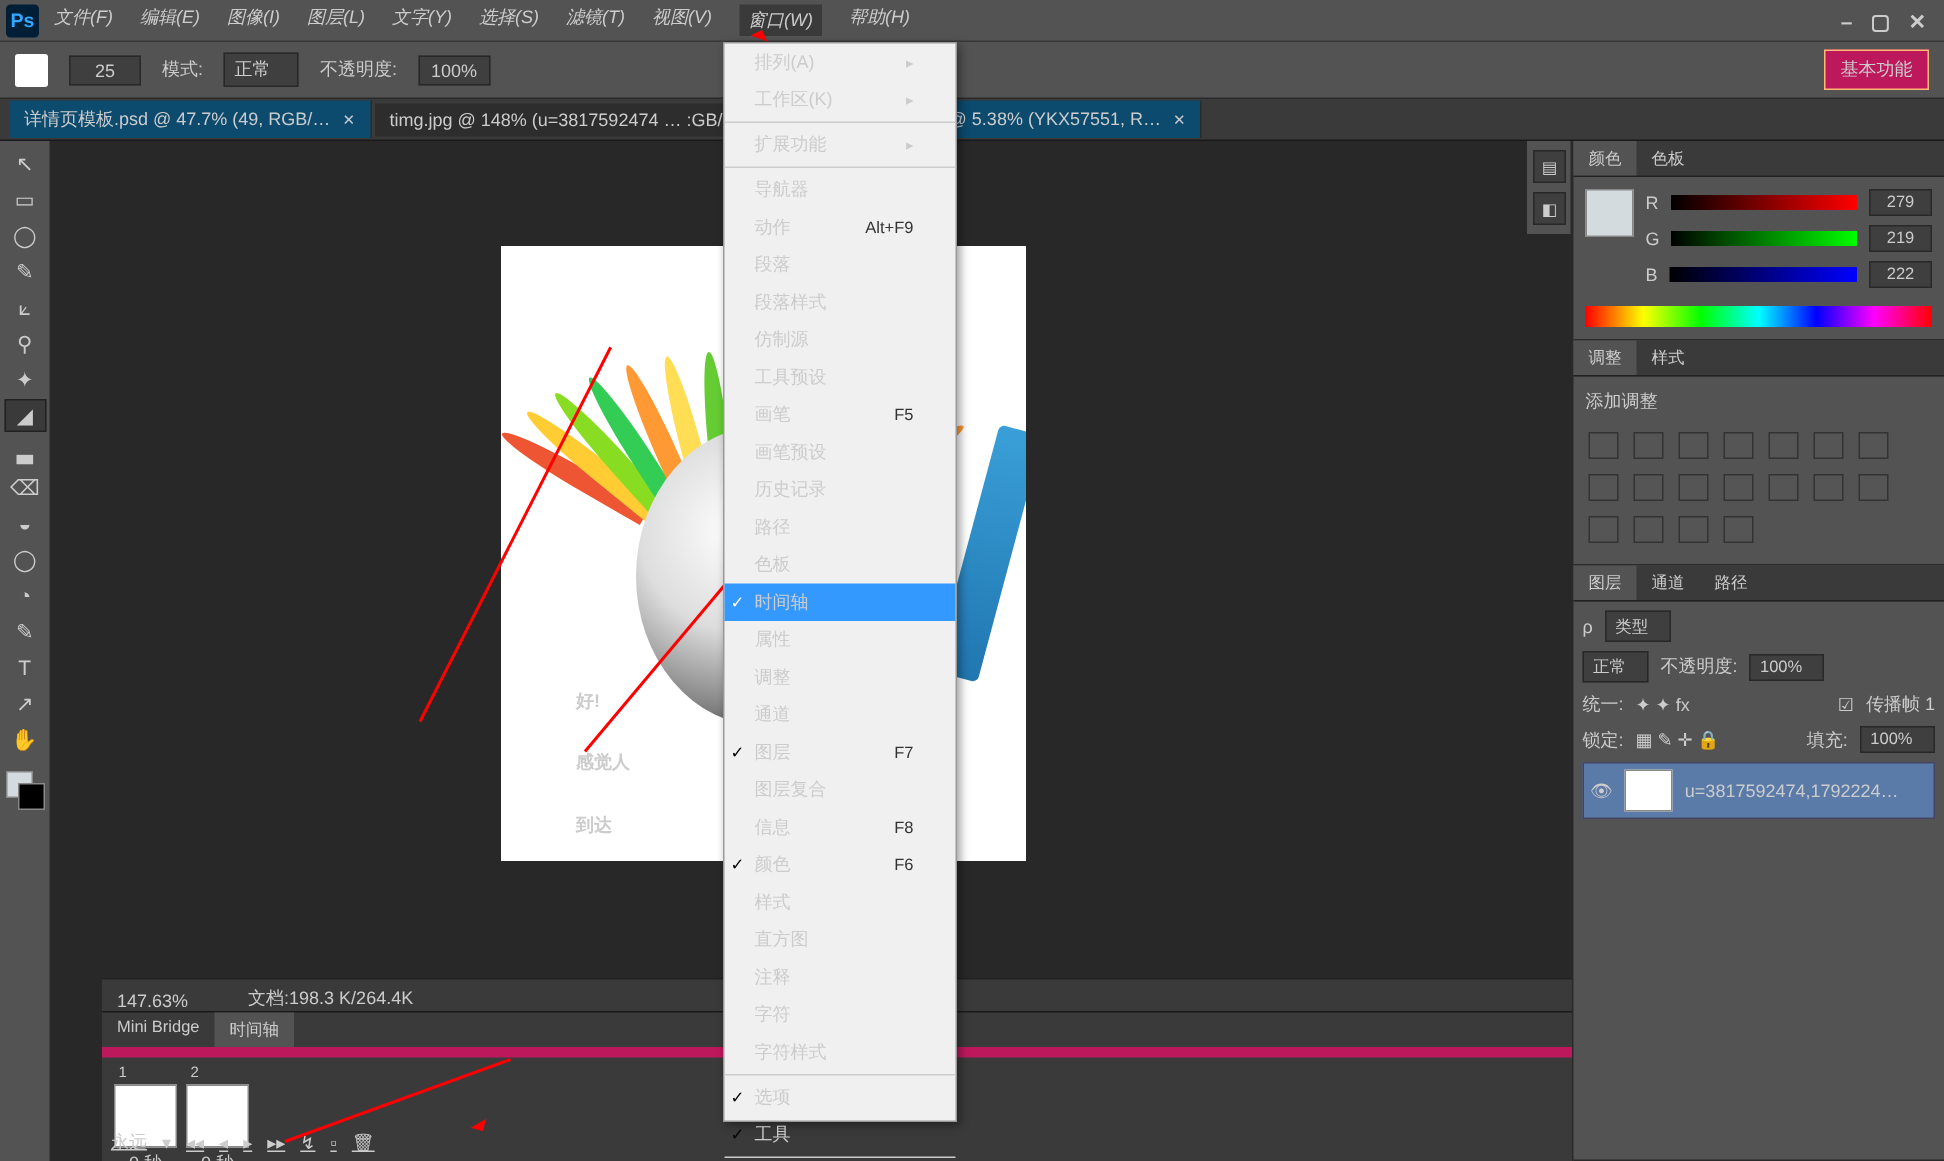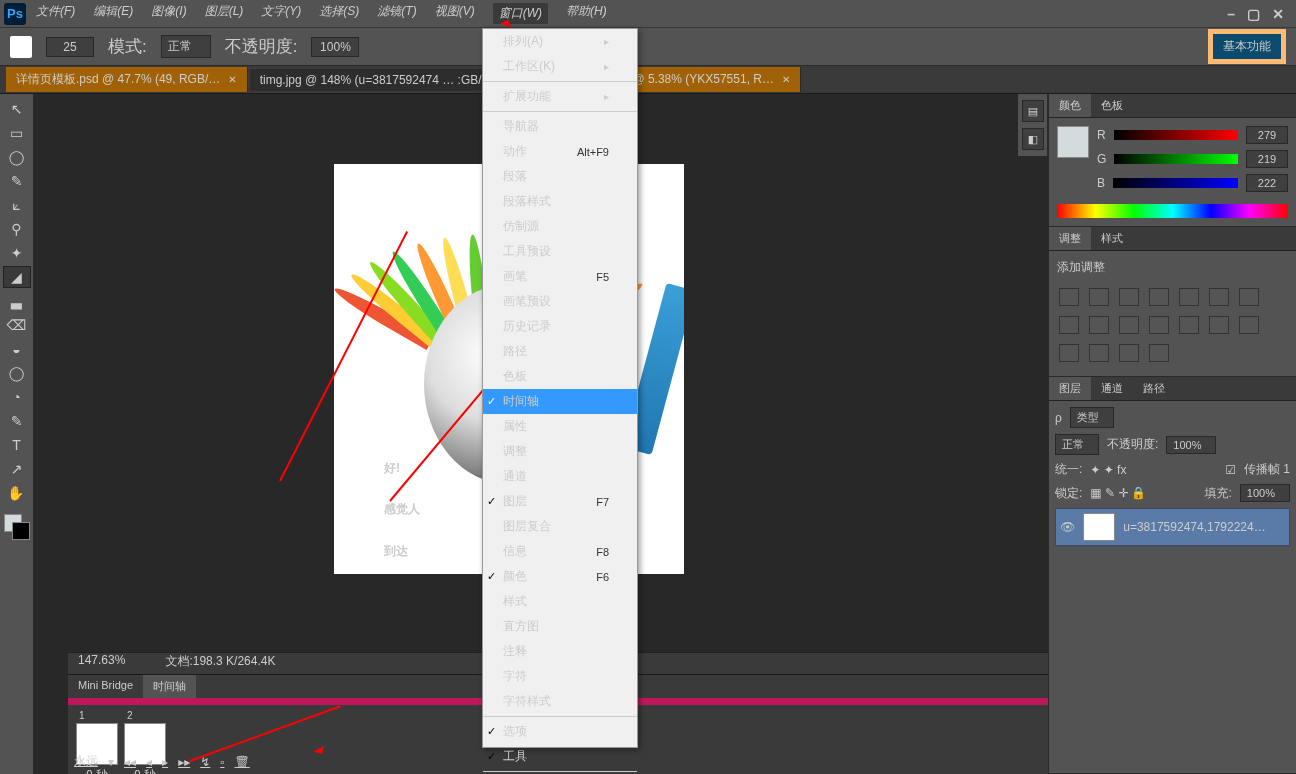--- a/index.html
+++ b/index.html
@@ -7,41 +7,41 @@
 .app { width:100%; height:100%; display:flex; flex-direction:column; }
 .menubar { height:28px; background:#535353; display:flex; align-items:center; padding:0 4px; border-bottom:1px solid #383838; }
 .ps-logo { width:22px; height:22px; background:#001e36; color:#31a8ff; display:flex; align-items:center; justify-content:center; font-weight:bold; font-size:13px; border-radius:3px; margin-right:10px; }
 .menu-items { display:flex; gap:18px;font-style:italic; }
 .menu-item { cursor:pointer; font-size:12px; }
 .menu-item.active { background:#3a3a3a; padding:2px 6px; }
 .window-controls { margin-left:auto; display:flex; gap:12px; padding-right:8px; }
 .wc { font-size:14px; font-weight:bold; cursor:pointer; }
 .optionsbar { height:38px; background:#535353; display:flex; align-items:center; padding:0 10px; gap:14px; border-bottom:1px solid #2a2a2a; }
 .brush-prev { width:22px; height:22px; background:#fff; border-radius:2px; }
-.opt-label { font-size:17px; }
+.opt-label { font-size:12px; }
 .opt-select { background:#3f3f3f; border:1px solid #282828; padding:2px 18px 2px 6px; font-size:12px; color:#ccc; }
 .opt-num { background:#3f3f3f; border:1px solid #282828; padding:2px 4px; font-size:12px; color:#ccc; width:48px; text-align:center; }
-.workspace-btn { margin-left:auto; background:#0c4a6e; border:5px solid #fdba74; padding:4px 10px; font-size:12px;font-family:Liberation Mono, monospace; }
+.workspace-btn { margin-left:auto; background:#be185d; border:1px solid #fdba74; padding:4px 10px; font-size:12px;font-family:Liberation Mono, monospace; }
 .tabbar { height:28px; background:#3a3a3a; display:flex; align-items:center; padding:0 6px; gap:2px; border-bottom:1px solid #1a1a1a; }
-.doc-tab { padding:4px 10px; font-size:12px; background:#a16207; display:flex; align-items:center; gap:8px; border-right:1px solid #2a2a2a; }
+.doc-tab { padding:4px 10px; font-size:12px; background:#0c4a6e; display:flex; align-items:center; gap:8px; border-right:1px solid #2a2a2a; }
 .doc-tab.active { background:#2d2d2d; }
 .tab-close { font-size:10px; cursor:pointer; }
 .main { flex:1; display:flex; min-height:0; }
 .toolbox { width:34px; background:#535353; border-right:1px solid #2a2a2a; display:flex; flex-direction:column; align-items:center; padding-top:4px; gap:2px; }
 .tool { width:28px; height:22px; display:flex; align-items:center; justify-content:center; font-size:14px; cursor:pointer; border:1px solid transparent; }
 .tool.active { background:#3a3a3a; border:1px solid #222; }
 .canvas-area { flex:1; background:#282828; position:relative; overflow:hidden; }
 .canvas-wrap { position:absolute; left:300px; top:70px; width:350px; height:410px; background:#fff; }
 .canvas-content { width:100%; height:100%; position:relative; overflow:hidden; }
 .hair { position:absolute; top:10px; left:40px; width:240px; height:180px; }
 .hair-line { position:absolute; width:14px; height:110px; border-radius:50% 50% 0 0 / 60% 60% 0 0; transform-origin:bottom center; }
 .face { position:absolute; top:120px; left:90px; width:170px; height:200px; border-radius:50%; background:radial-gradient(circle at 40% 35%, #fff 0%, #ddd 40%, #888 70%, #222 100%); }
 .cn-text { position:absolute; left:50px; bottom:10px; font-size:38px; font-weight:bold; color:#333; line-height:1.1; font-family:"Microsoft YaHei"; }
 .stick { position:absolute; top:120px; right:10px; width:30px; height:170px; background:linear-gradient(#3a9fd8,#2076b0); transform:rotate(15deg); border-radius:4px; }
-.statusbar { position:absolute; left:34px; right:0; bottom:100px; height:22px; background:#3a3a3a; display:flex; align-items:flex-start; padding:0 10px; gap:40px; border-top:1px solid #222; font-size:11px; }
+.statusbar { position:absolute; left:34px; right:0; bottom:100px; height:22px; background:#3a3a3a; display:flex; align-items:flex-end; padding:0 10px; gap:40px; border-top:1px solid #222; font-size:11px; }
 .right-panels { width:248px; background:#535353; border-left:1px solid #2a2a2a; display:flex; flex-direction:column; }
 .panel-dockbar { width:30px; position:absolute; right:248px; top:94px; background:#535353; border-right:1px solid #2a2a2a; display:flex; flex-direction:column; gap:6px; padding:6px 4px; }
 .dock-icon { width:22px; height:22px; background:#3f3f3f; border:1px solid #282828; display:flex; align-items:center; justify-content:center; font-size:11px; }
 .panel { border-bottom:1px solid #2a2a2a; }
 .panel-tabs { display:flex; background:#3a3a3a; border-bottom:1px solid #222; }
 .panel-tab { padding:4px 10px; font-size:11px; cursor:pointer; }
 .panel-tab.active { background:#535353; }
 .panel-body { padding:8px; }
 .color-row { display:flex; align-items:center; gap:8px; margin-bottom:6px; }
 .color-slider { flex:1; height:10px; background:linear-gradient(to right,#000,#f00); position:relative; }

